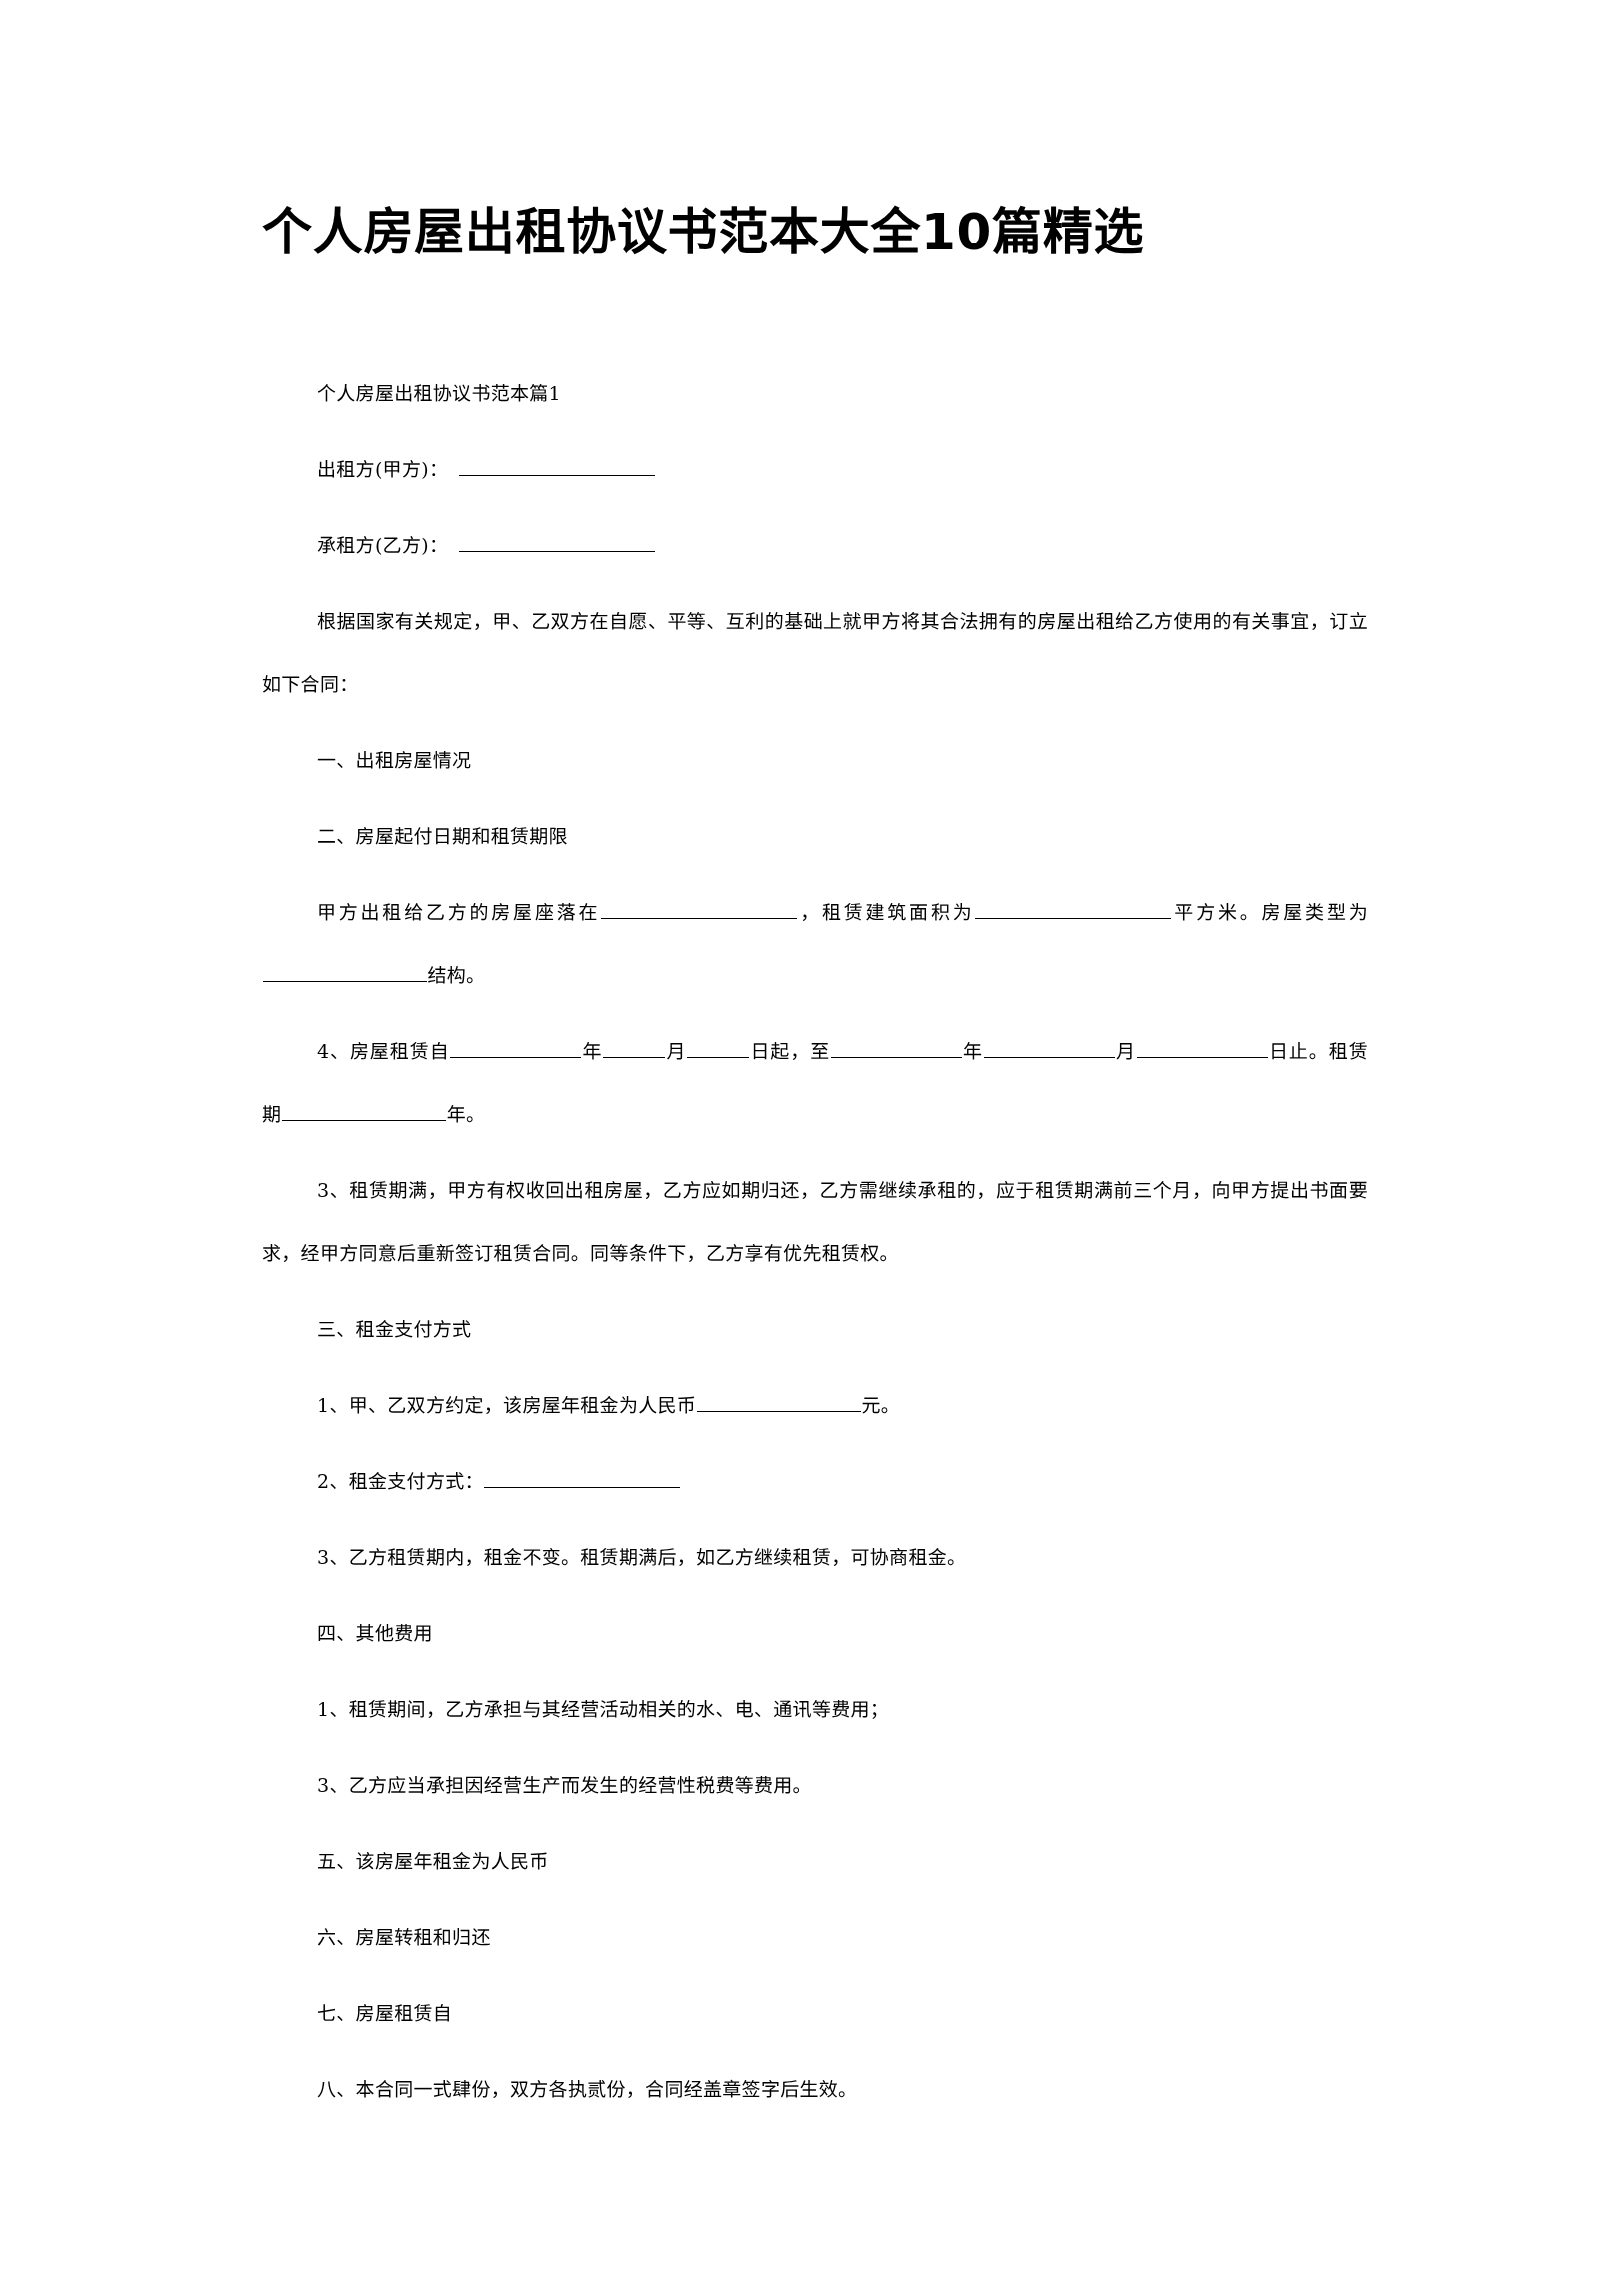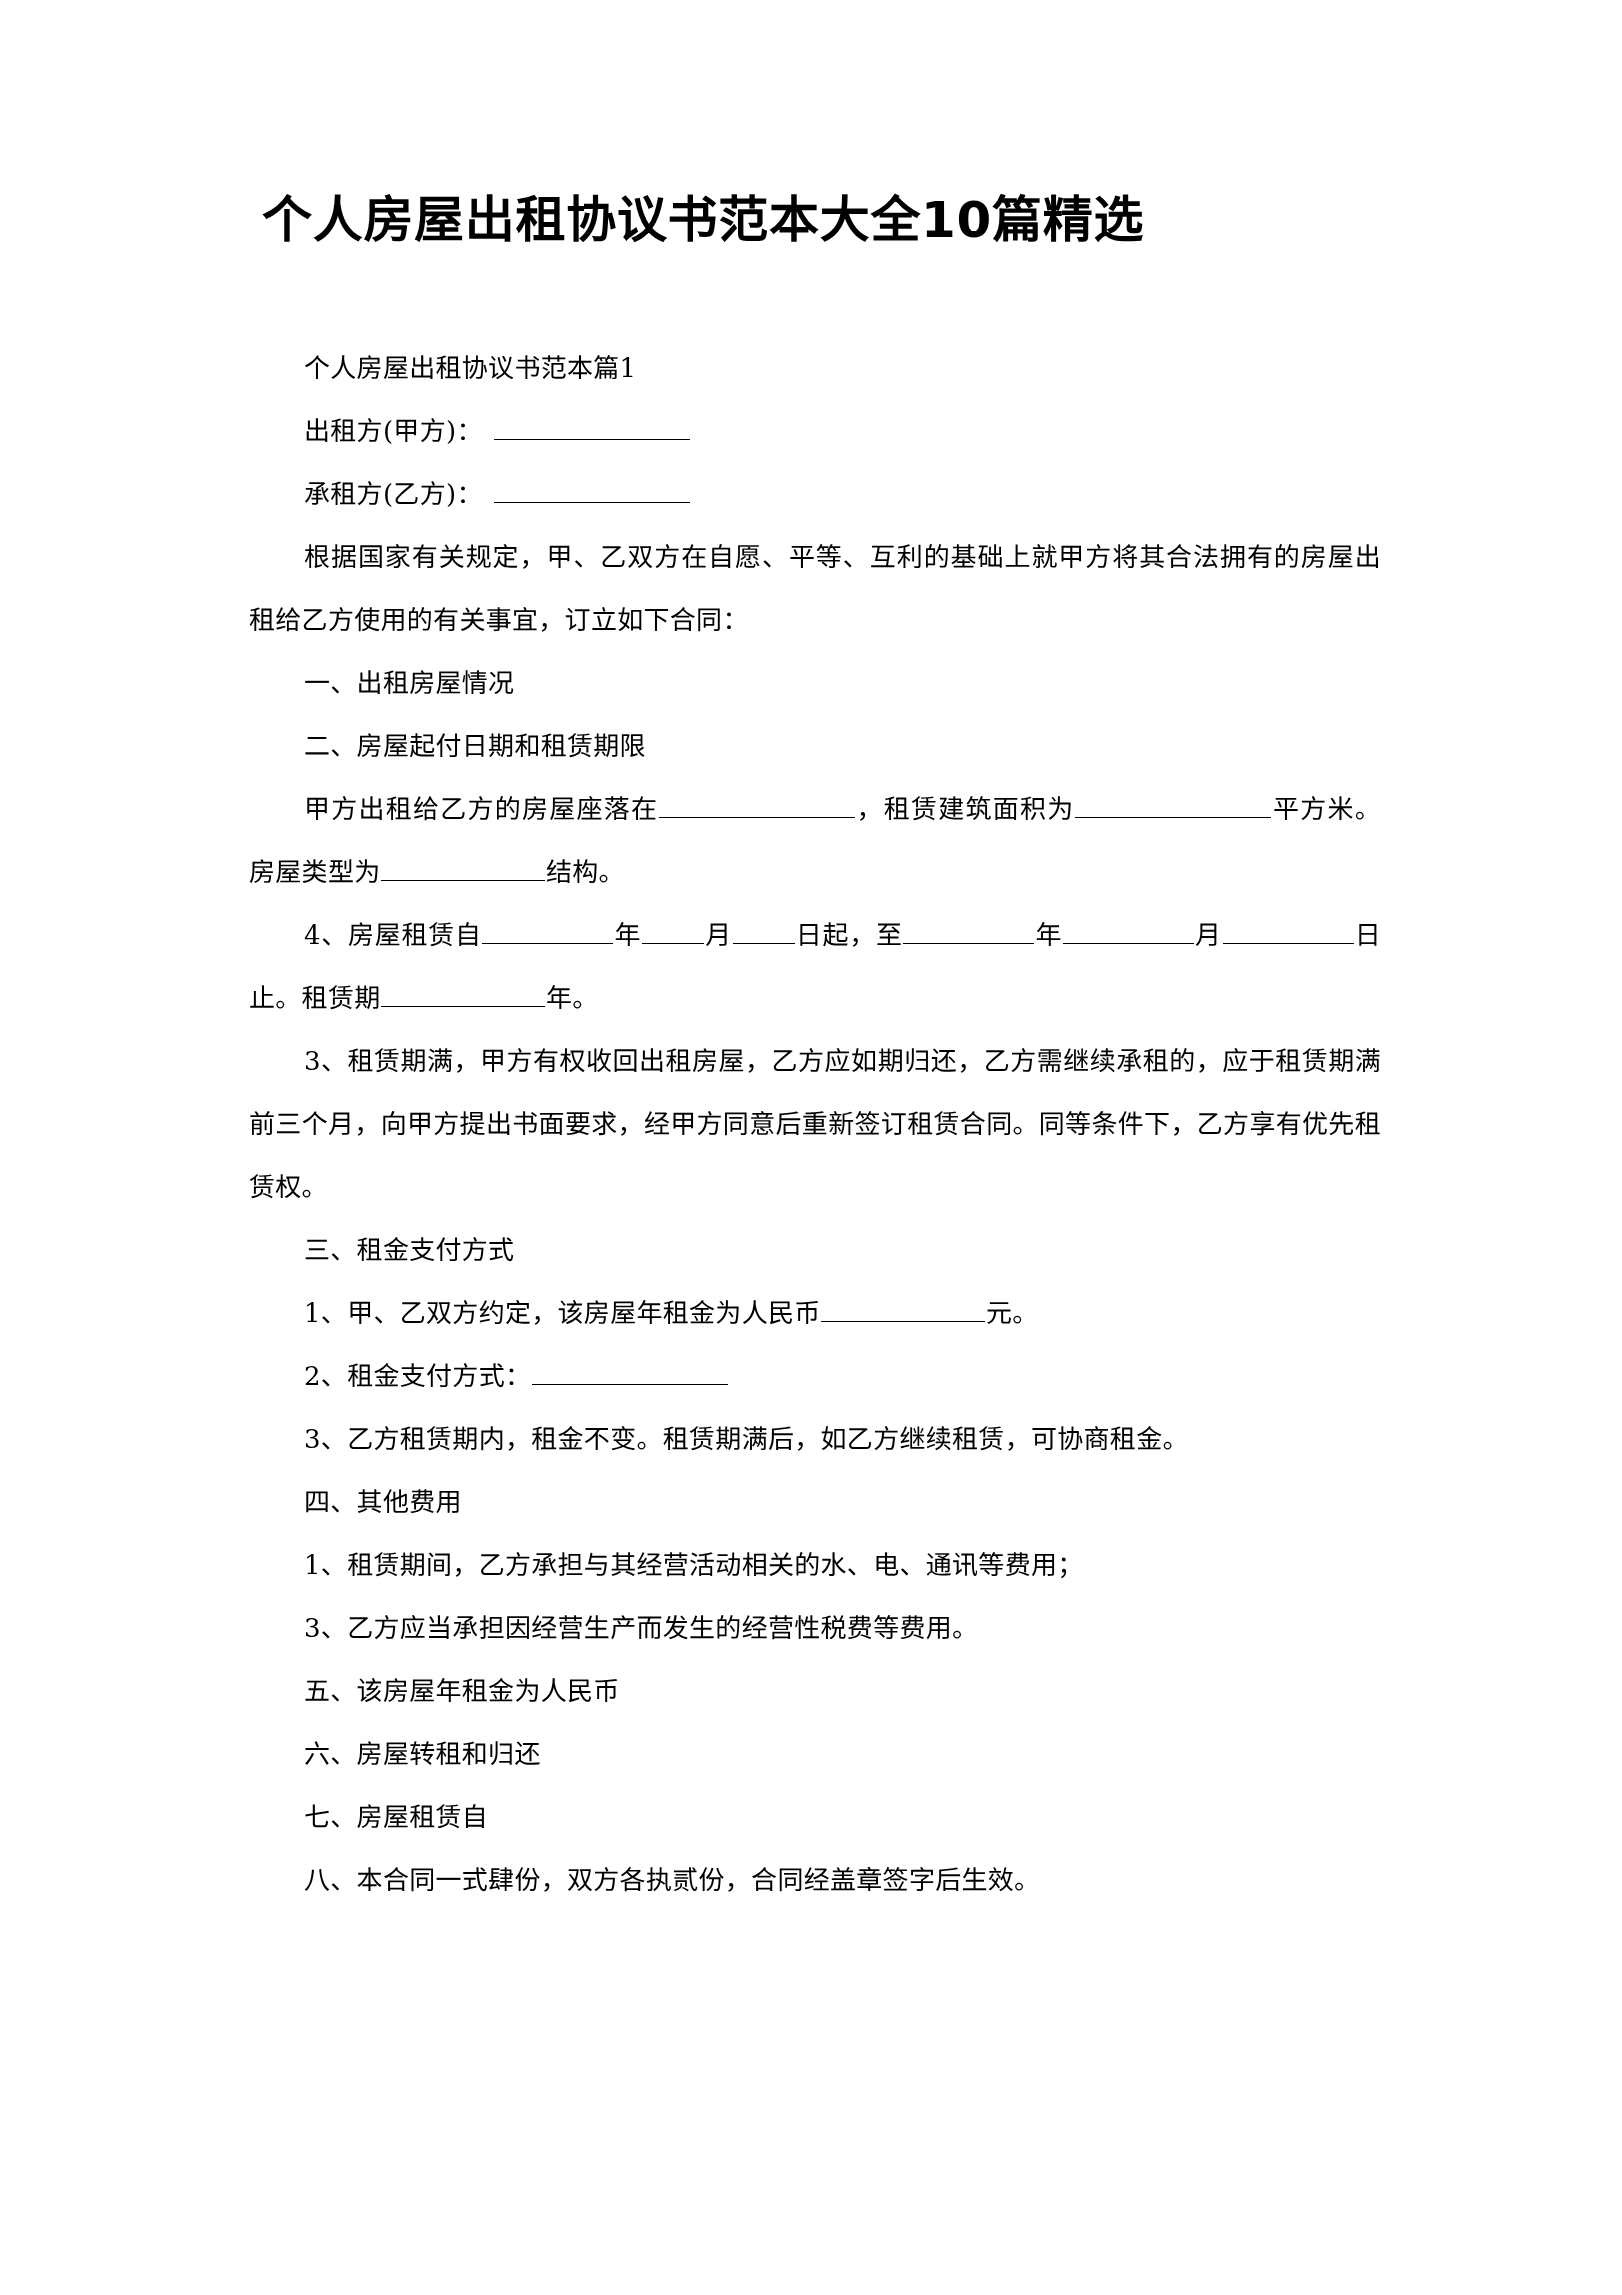--- a/index.html
+++ b/index.html
@@ -15,41 +15,41 @@
     background: #ffffff;
     margin: 0 auto;
     box-sizing: border-box;
     overflow: hidden;
     font-family: "DejaVu Serif", "Liberation Serif", serif;
     color: #000000;
   }
   .content {
     position: absolute;
     left: 249px;
-    top: 4px;
+    top: 16px;
     width: 1132px;
   }
   .doc-title {
     font-family: "DejaVu Sans", "Liberation Sans", sans-serif;
     font-weight: 700;
     font-size: 50px;
     line-height: 1.0;
     letter-spacing: 0.7px;
     margin: 0;
     padding-top: 191px;
     padding-left: 13px;
     white-space: nowrap;
   }
   .body-block {
     padding-top: 92px;
   }
   .p {
-    font-size: 26px;
+    font-size: 19px;
     line-height: 63px;
-    margin: 0;
+    margin: 13px;
     text-align: justify;
     text-justify: inter-ideograph;
     letter-spacing: 0.3px;
     word-break: break-all;
   }
   .p.indent {
     text-indent: 55px;
   }
   
   .blank {

